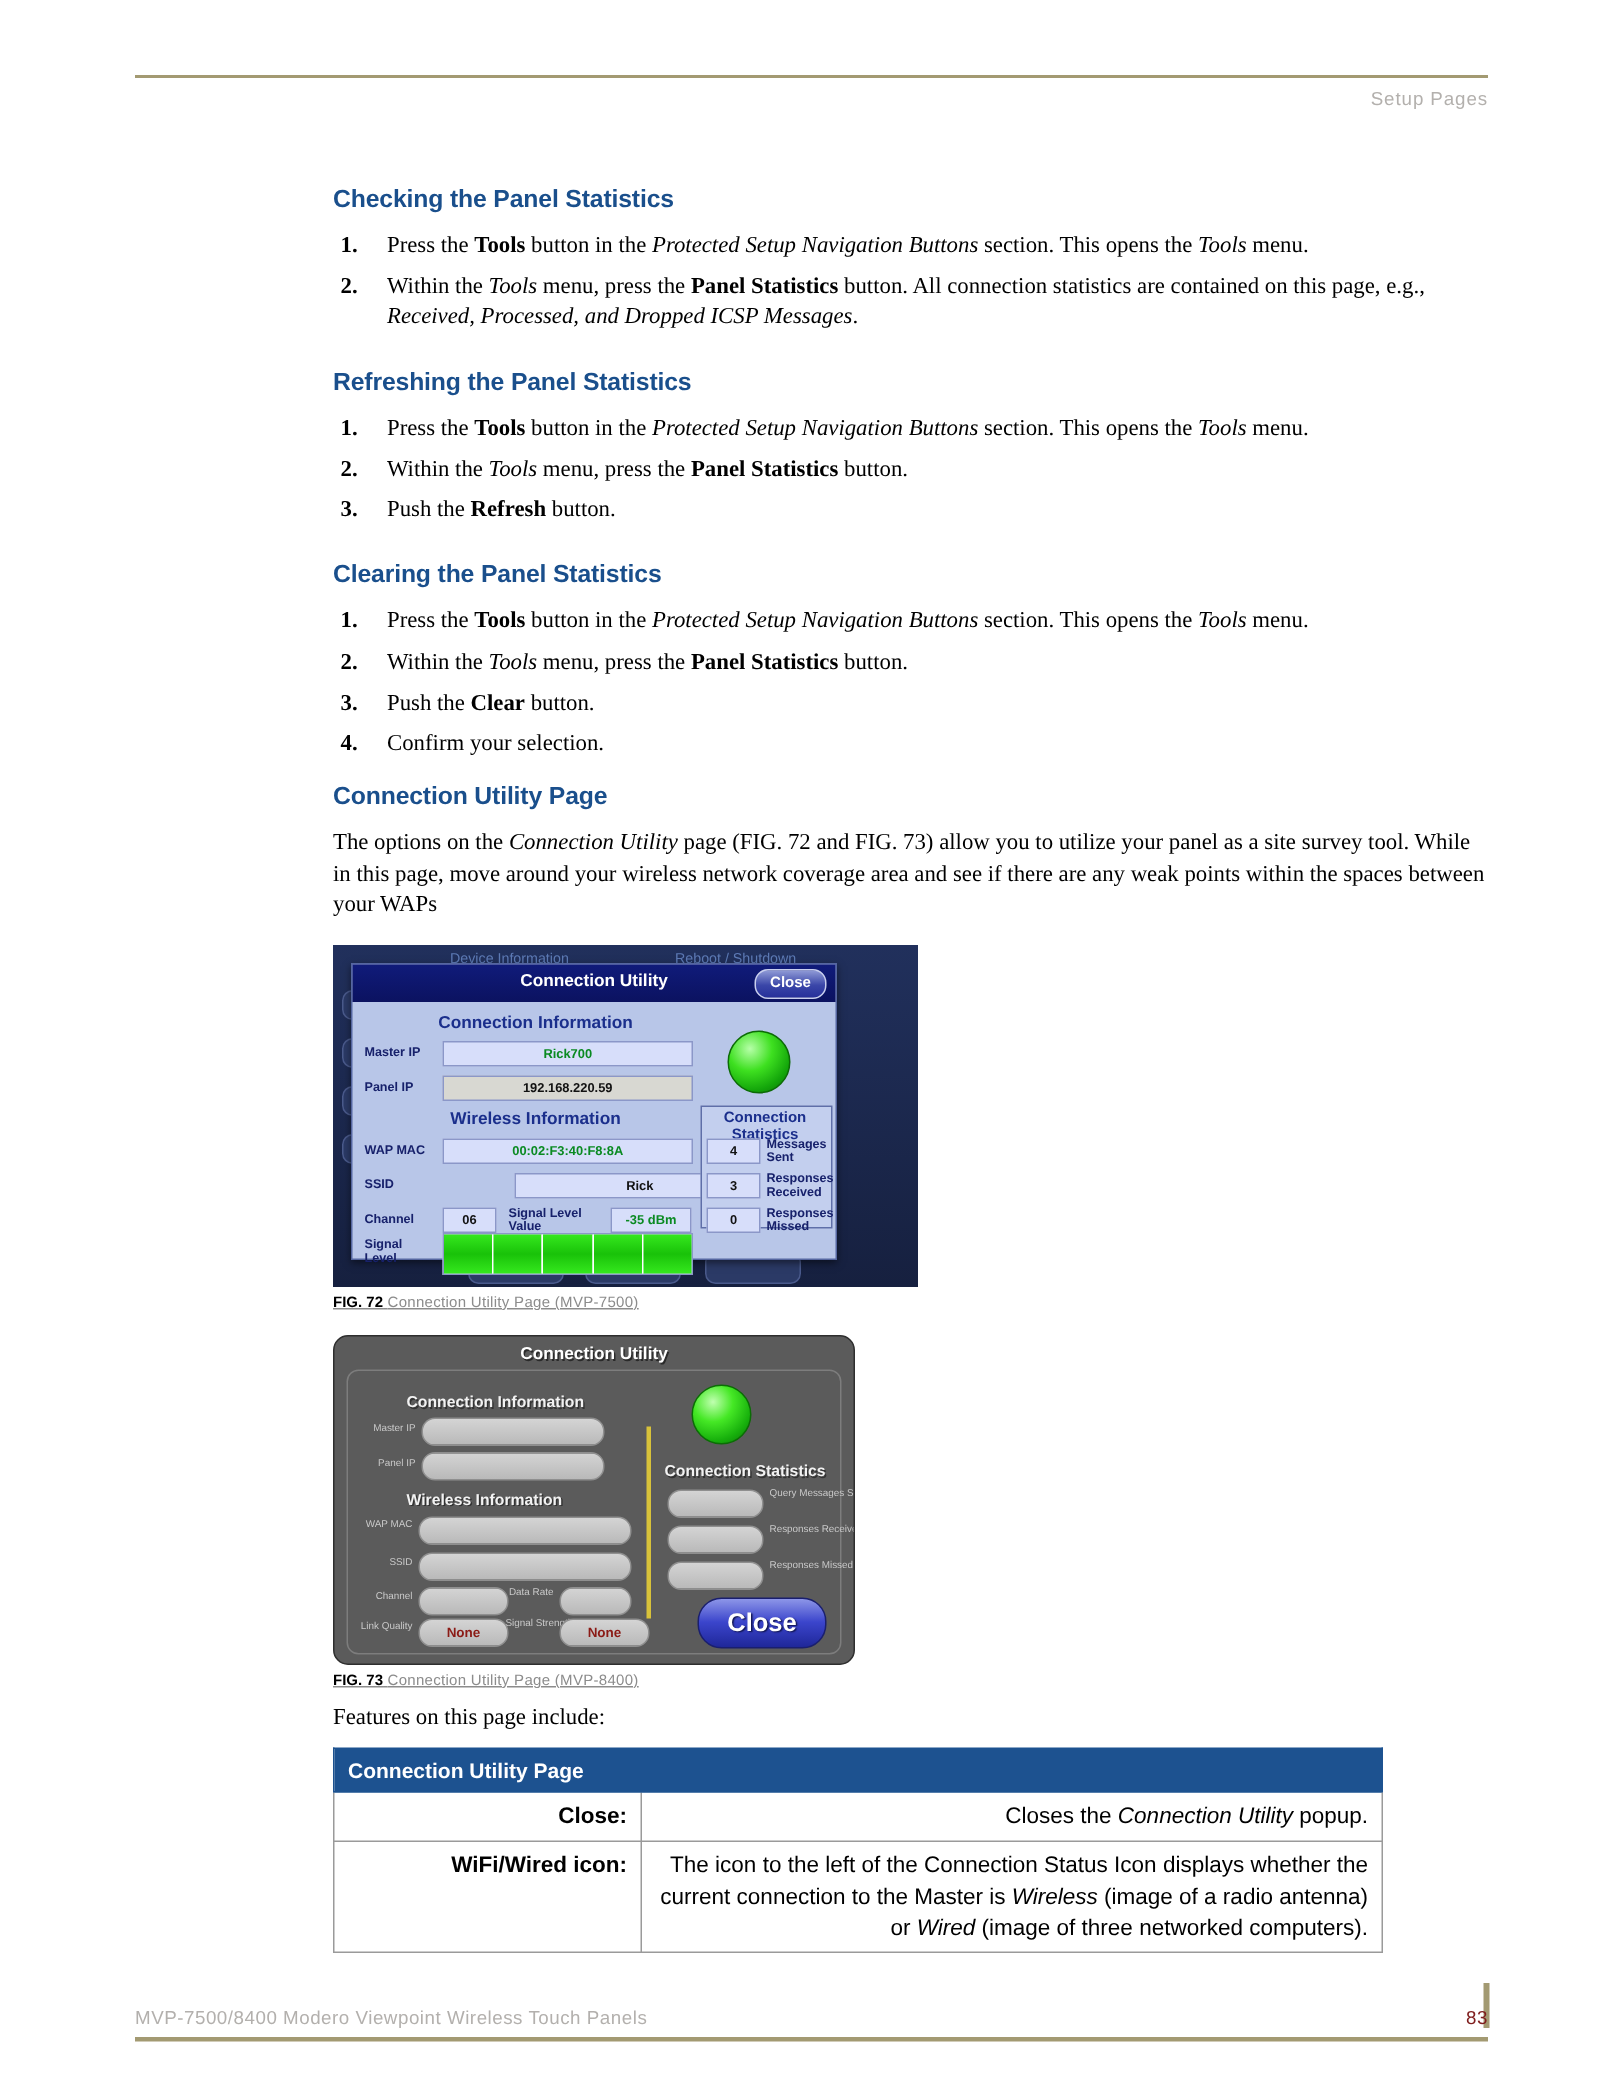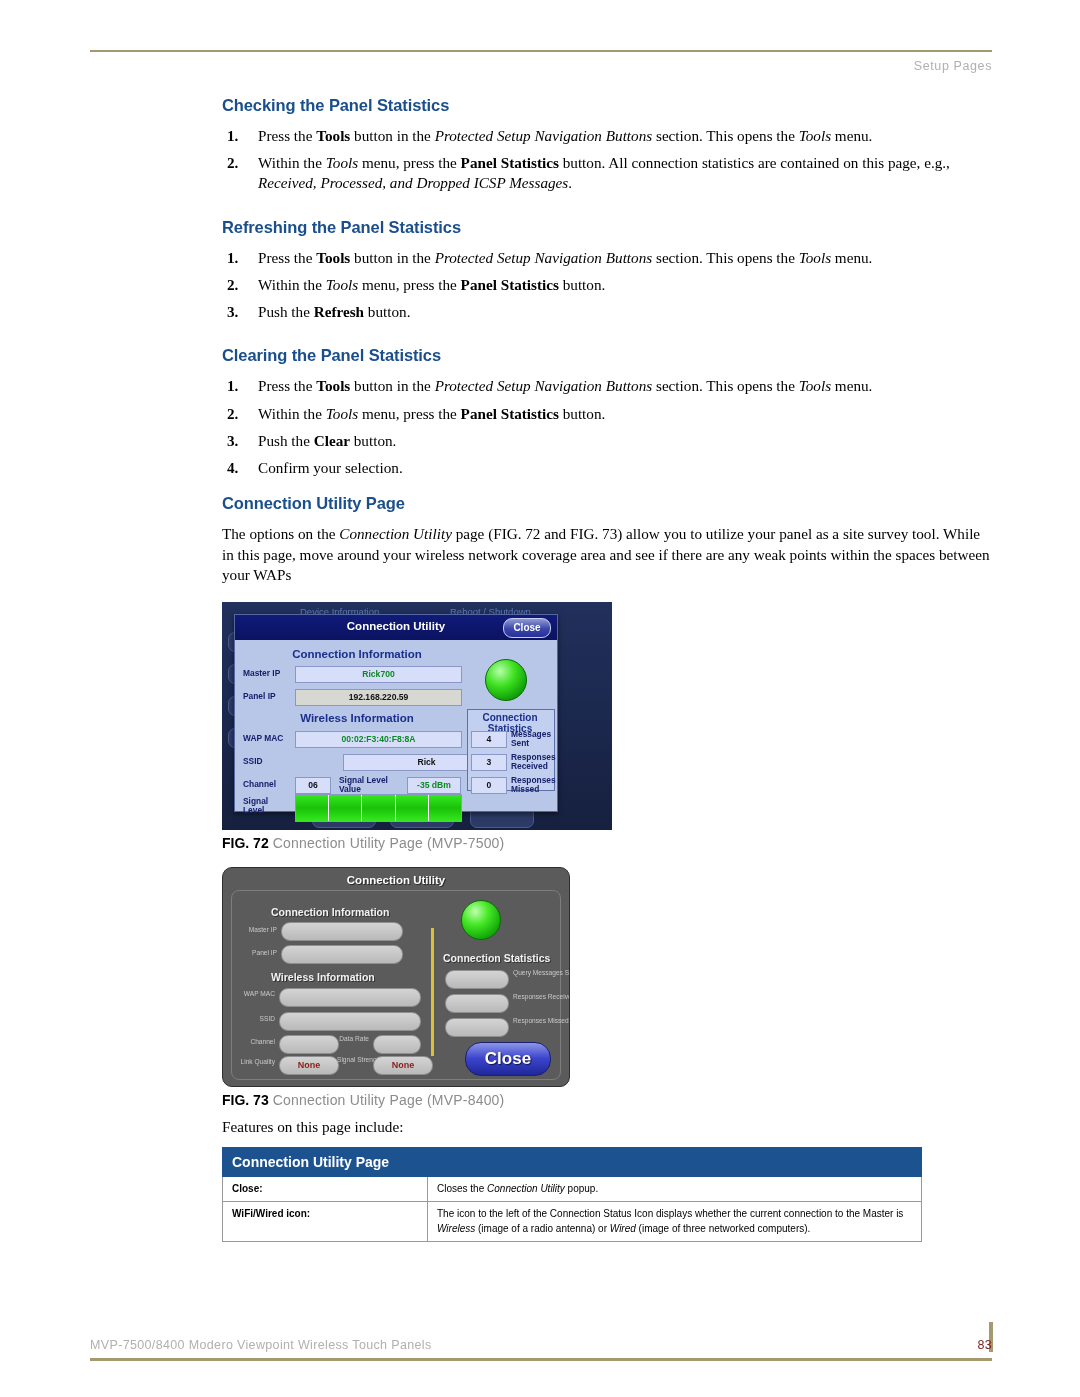--- a/index.html
+++ b/index.html
@@ -31,21 +31,21 @@
     letter-spacing: 0.6px;
     color: #b3b0ad;
     padding-top: 7px;
     display: inline-block;
   }
 
   
   .content {
     position: absolute;
     left: 222px;
-    top: 96px;
+    top: 124px;
     width: 772px;
   }
 
   h2.sec-head {
     font-family: "Liberation Sans", sans-serif;
     font-size: 16.5px;
     font-weight: bold;
     color: #1a4f8c;
     margin: 0 0 11px 0;
     letter-spacing: -0.1px;
@@ -78,24 +78,25 @@
     margin: 0;
   }
   .para-block { margin-top: 9px; }
   i.it { font-style: italic; }
   b.bd { font-weight: bold; }
 
   
   .fig-wrap { margin-top: 16px; }
   .figcap {
     font-family: "Liberation Sans", sans-serif;
-    font-size: 14px;
+    font-size: 10px;
     color: #8c8c8c;
     margin-top: 5px;
     letter-spacing: 0.2px;
+    text-decoration: underline;
   }
   .figcap b {
     color: #000;
     font-weight: bold;
     letter-spacing: 0;
   }
 
   
   .scr7500 {
     position: relative;
@@ -322,23 +323,24 @@
     color: #ffffff;
     font-size: 14px;
     font-weight: bold;
     text-align: left;
     padding: 6px 9px;
     border: 1px solid #1d5290;
   }
   .feat-table td {
     border: 1px solid #9a9a9a;
     padding: 5px 9px;
-    font-size: 10px;
+    font-size: 15px;
     line-height: 1.42;
     vertical-align: top;
+    text-align: right;
   }
   .feat-table td.k {
     width: 186px;
     font-weight: bold;
   }
 
   
   .page-footer {
     position: absolute;
     left: 90px;

